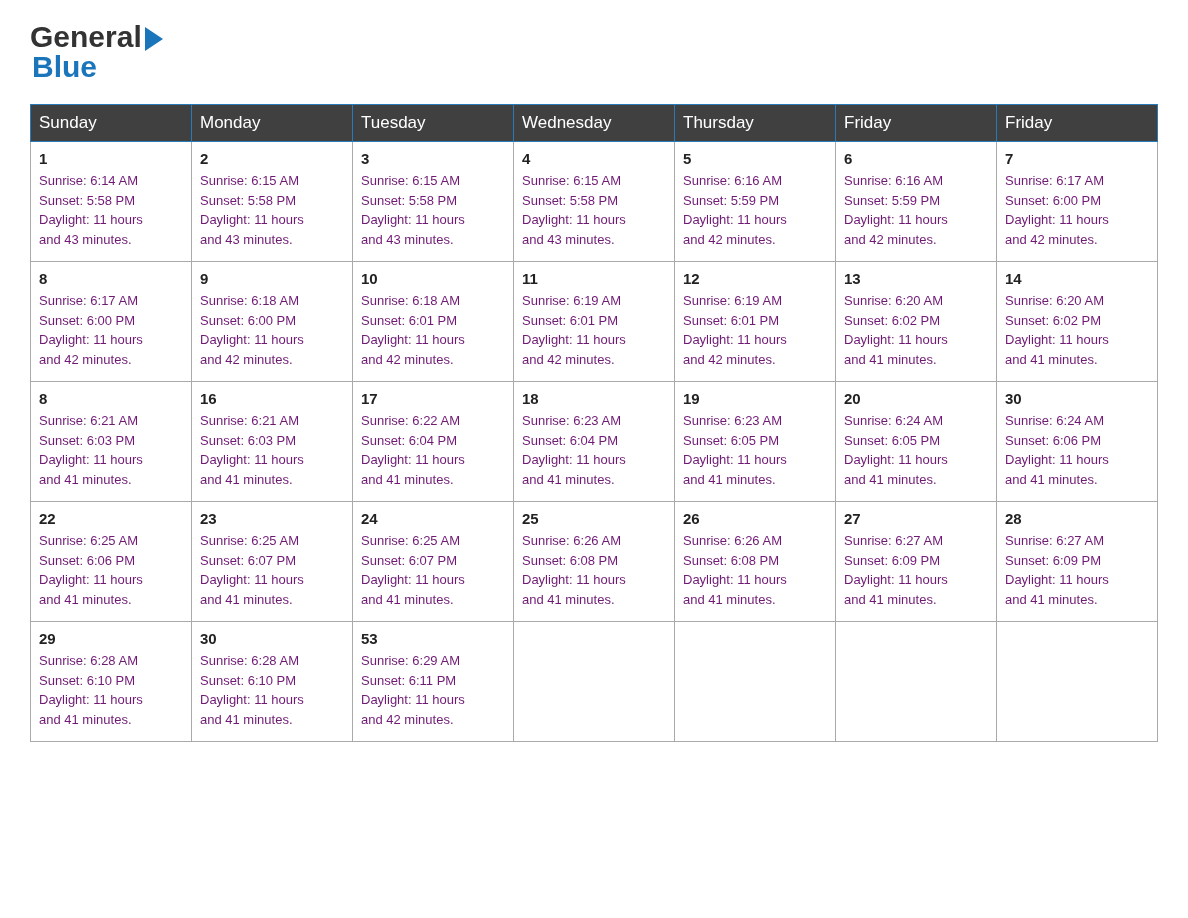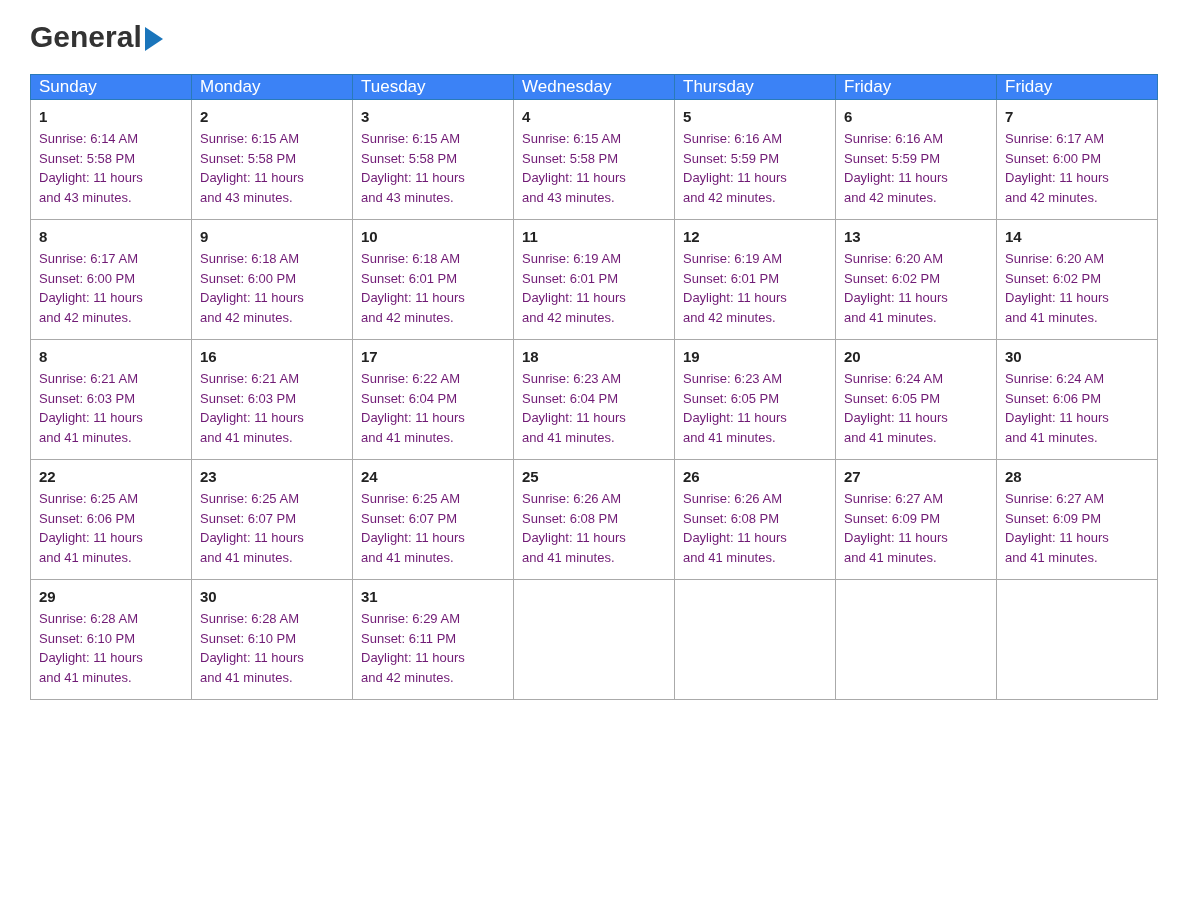--- a/index.html
+++ b/index.html
@@ -29,25 +29,25 @@
       font-size: 22px;
       color: #444;
       margin-top: 4px;
     }
     table {
       width: 100%;
       border-collapse: collapse;
       table-layout: fixed;
     }
     thead tr th {
-      background-color: #3b82f6;
+      background-color: #404040;
       color: white;
       font-size: 17px;
       font-weight: normal;
-      padding: 2px 8px;
+      padding: 8px 8px;
       text-align: left;
       border: 1px solid #2a7ab8;
     }
     tbody tr td {
       vertical-align: top;
       padding: 8px 8px 12px 8px;
       border: 1px solid #aaa;
       font-size: 13px;
       color: #333;
       height: 110px;
@@ -91,20 +91,21 @@
   </style>
 </head>
 <body>
 
 <div class="header">
   <div class="logo-wrap">
     <div class="logo-general">
       <span>General</span>
       <span class="chevron-icon"></span>
     </div>
+    <div style="font-size:30px; font-weight:bold; color:#1a75bb; margin-top:-4px; padding-left:2px;">Blue</div>
   </div>
   <div class="title-block">
     <div class="month-title"></div>
     <div class="location"></div>
   </div>
 </div>
 
 <table>
   <thead>
     <tr>
@@ -241,21 +242,21 @@
       <tr>
         <td>
         <span class="day-num">29</span>
         <div class="day-info">Sunrise: 6:28 AM<br>Sunset: 6:10 PM<br>Daylight: 11 hours<br>and 41 minutes.</div>
       </td>
         <td>
         <span class="day-num">30</span>
         <div class="day-info">Sunrise: 6:28 AM<br>Sunset: 6:10 PM<br>Daylight: 11 hours<br>and 41 minutes.</div>
       </td>
         <td>
-        <span class="day-num">31</span>
+        <span class="day-num">53</span>
         <div class="day-info">Sunrise: 6:29 AM<br>Sunset: 6:11 PM<br>Daylight: 11 hours<br>and 42 minutes.</div>
       </td>
         <td></td>
         <td></td>
         <td></td>
         <td></td>
       </tr>
     </tbody>
 </table>
 

